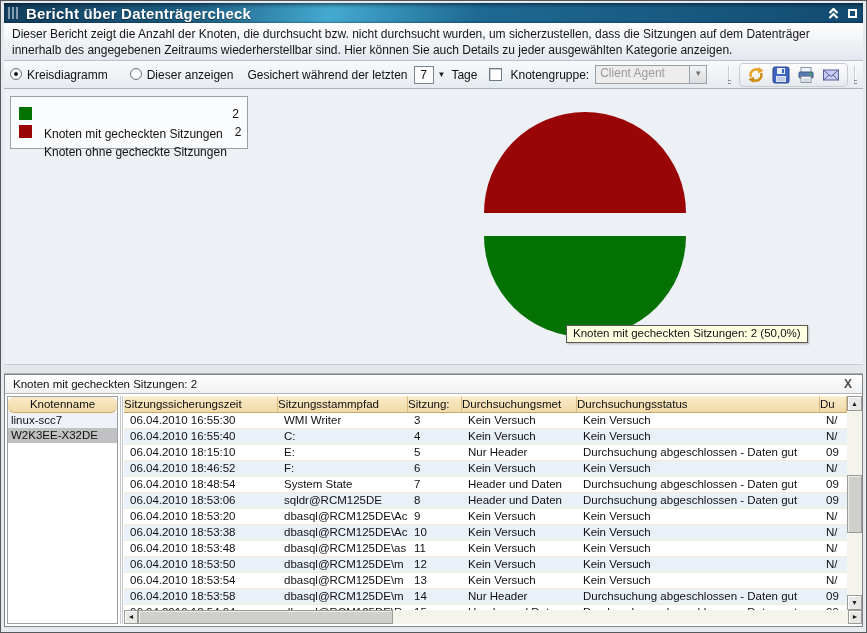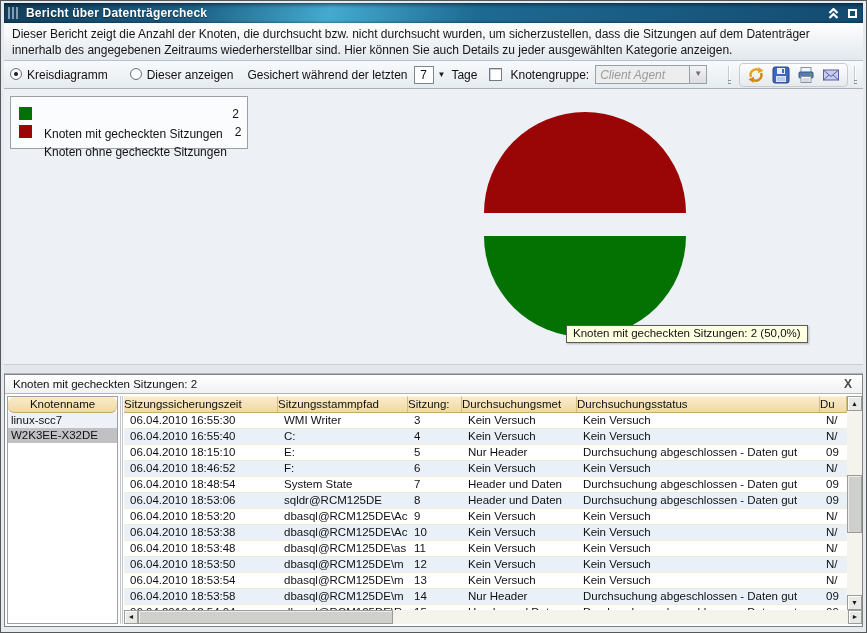--- a/index.html
+++ b/index.html
@@ -8,21 +8,21 @@
 
   .window { width:867px; height:633px; border:1px solid #55585b; background:#e7eaee;
             padding:2px 3px 5px 3px; display:flex; flex-direction:column; }
 
   
   .titlebar { height:20px; flex:0 0 20px; display:flex; align-items:center; padding:0 6px 0 4px;
     background:linear-gradient(105deg,#123e5c 0%,#1d5f85 22%,#45aacf 38%,#1e6a93 55%,#134a70 100%);
     box-shadow:inset 0 3px 4px -2px rgba(0,10,20,.75), inset 0 -2px 3px -2px rgba(0,10,20,.6); }
   .grip { width:12px; height:12px; margin-right:6px;
     background:repeating-linear-gradient(90deg, rgba(220,235,245,.55) 0 2px, rgba(0,0,0,0) 2px 4px); }
-  .title { color:#fff; font-weight:bold; font-size:12px; letter-spacing:.2px;
+  .title { color:#fff; font-weight:bold; font-size:15px; letter-spacing:.2px;
            text-shadow:0 1px 1px rgba(0,0,0,.5); }
   .tb-icons { margin-left:auto; display:flex; align-items:center; gap:8px; }
   .collapse svg { display:block; }
   .maxbox { width:9px; height:9px; border:2px solid #fff; display:block; }
 
   
   .desc { flex:0 0 38px; background:linear-gradient(#fefefe,#e2e8ee); border-bottom:1px solid #b9c2ca;
           padding:3px 8px 0 8px; line-height:16px; color:#151515; }
 
   
@@ -32,22 +32,22 @@
   .rb { width:12px; height:12px; border:1px solid #6a737b; border-radius:50%;
         background:radial-gradient(#ffffff 55%,#d8dde2); margin-right:5px; position:relative; }
   .rb.checked::after { content:""; position:absolute; left:3px; top:3px; width:4px; height:4px;
         border-radius:50%; background:#1a1a1a; }
   .lab { white-space:nowrap; }
   .numbox { width:20px; height:18px; border:1px solid #7a868f; background:#fff; text-align:center;
         line-height:16px; margin-left:6px; }
   .dd-arrow { font-size:8px; color:#1a1a1a; margin-left:4px; }
   .checkbox { width:13px; height:13px; background:#fff; border:1px solid #707a83;
         box-shadow:inset 1px 1px 0 #c9cfd4; margin-left:12px; }
-  .combo { display:flex; align-items:center; width:112px; height:19px; border:1px solid #98a0a8;
-        background:#ededee; margin-left:6px;font-style:italic; }
+  .combo { display:flex; width:112px; height:19px; border:1px solid #98a0a8;
+        background:#ededee; margin-left:6px; }
   .combo .val { flex:1; color:#9b9b9b; padding-left:4px; white-space:nowrap; overflow:hidden; }
   .combo .btn { width:17px; height:17px; background:linear-gradient(#f3f3f4,#dcdde0);
         border-left:1px solid #98a0a8; text-align:center; line-height:16px; font-size:8px; color:#707070; }
   .tsep { width:3px; height:18px; margin-left:10px;
         background:linear-gradient(90deg,#c6ccd2 0 1px,#ffffff 1px 2px, transparent 2px); position:relative; }
   .tsep::after { content:""; position:absolute; bottom:-1px; left:0; width:3px; height:5px;
         background:repeating-linear-gradient(#8a9097 0 1px, transparent 1px 3px); }
   .icongroup { display:flex; align-items:center; gap:7px; margin-left:8px; padding:2px 7px;
         border:1px solid #c8ccd2; border-radius:4px; background:linear-gradient(#fdfdfd,#e6eaee); height:24px; }
   .icongroup svg { display:block; }

